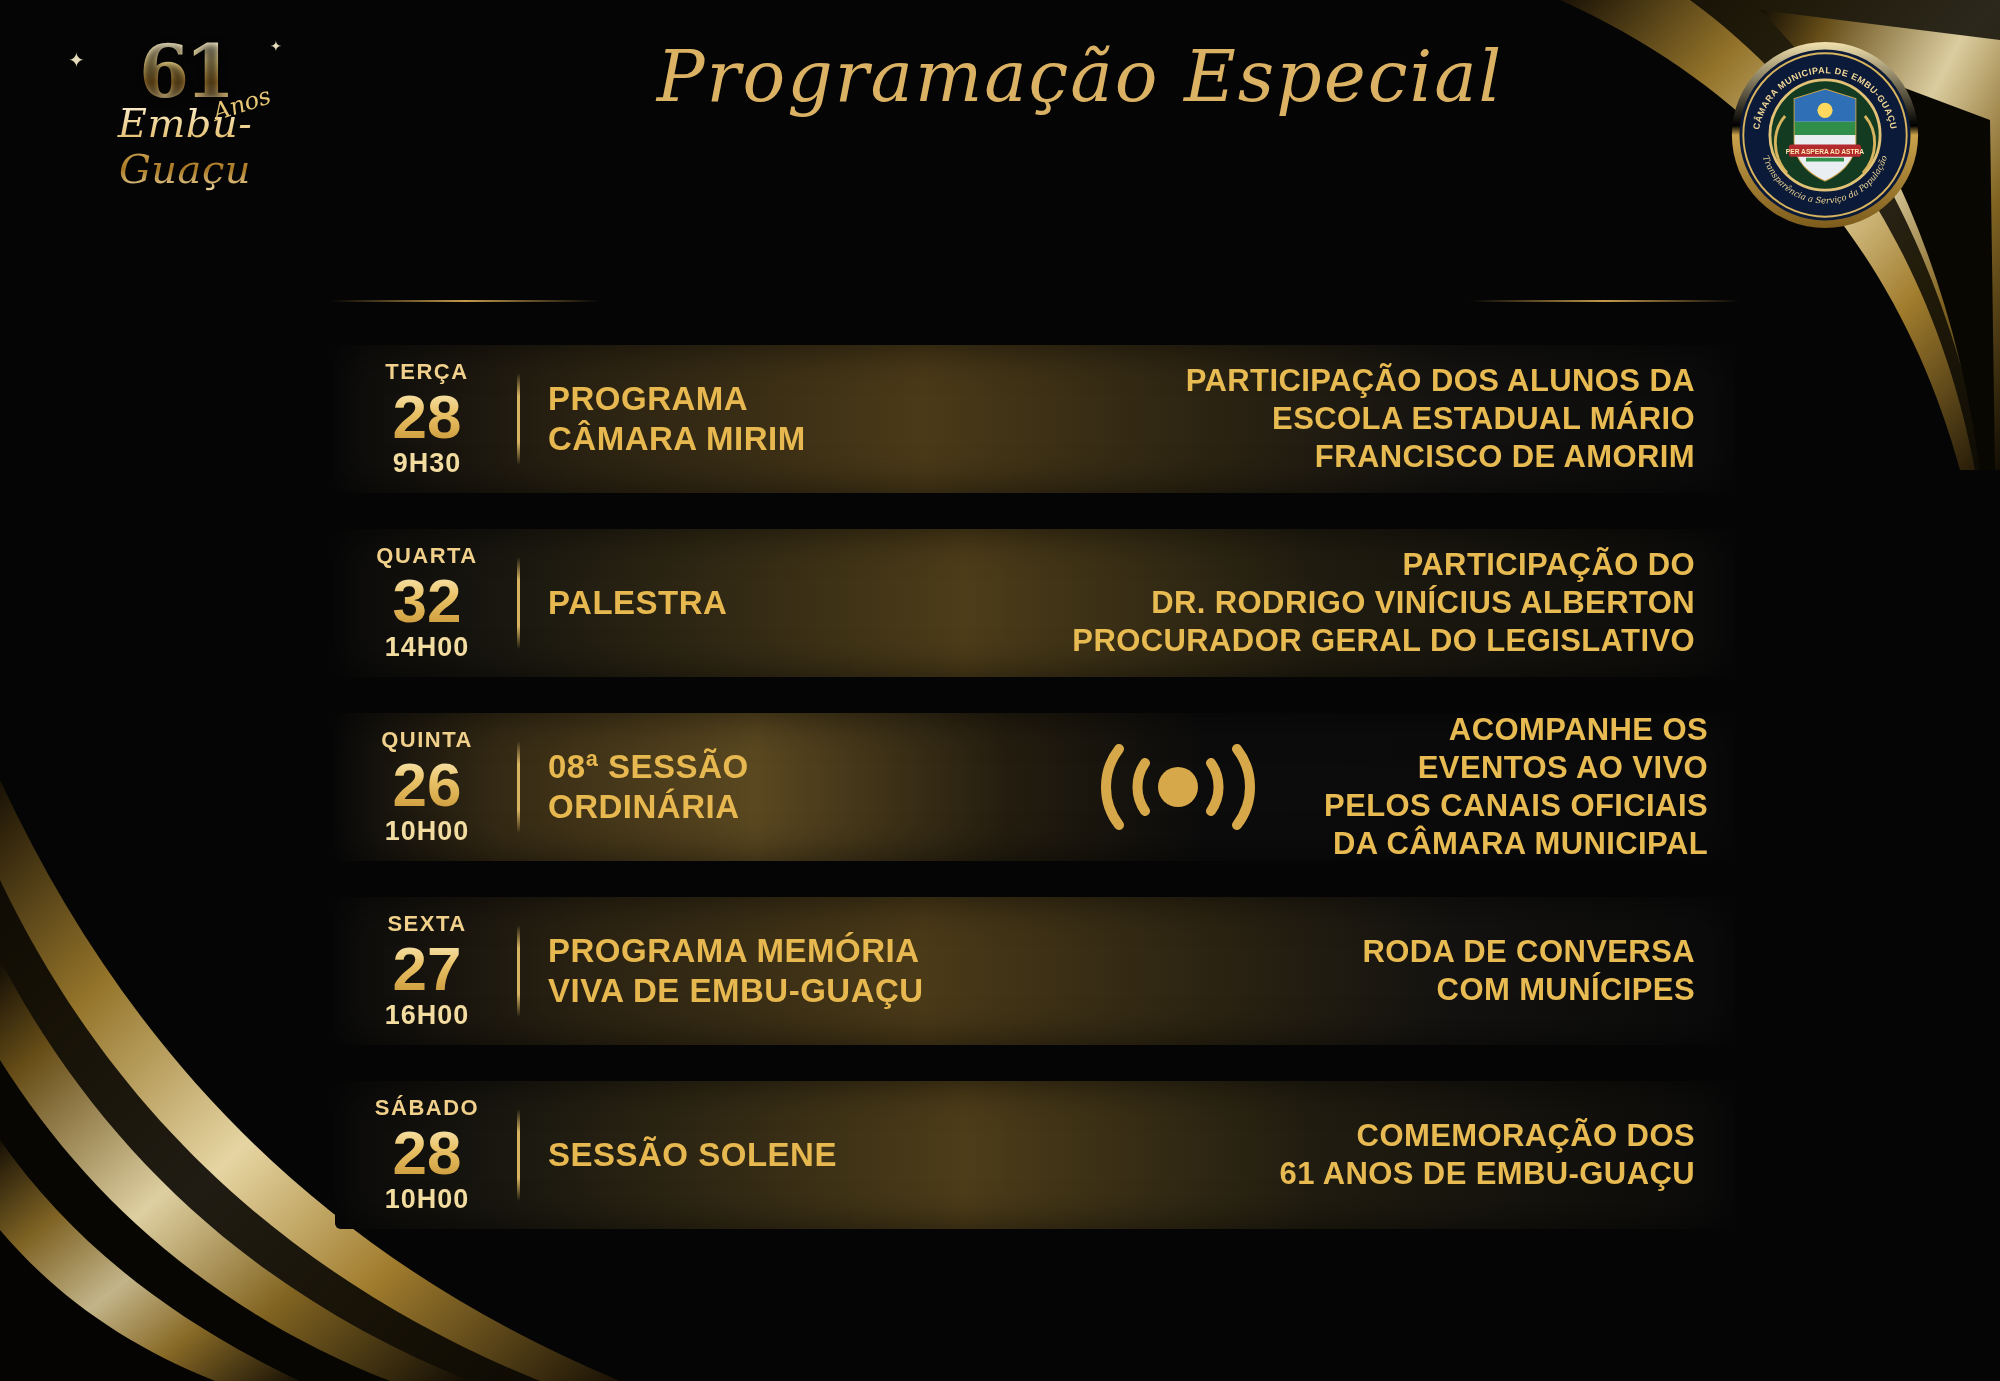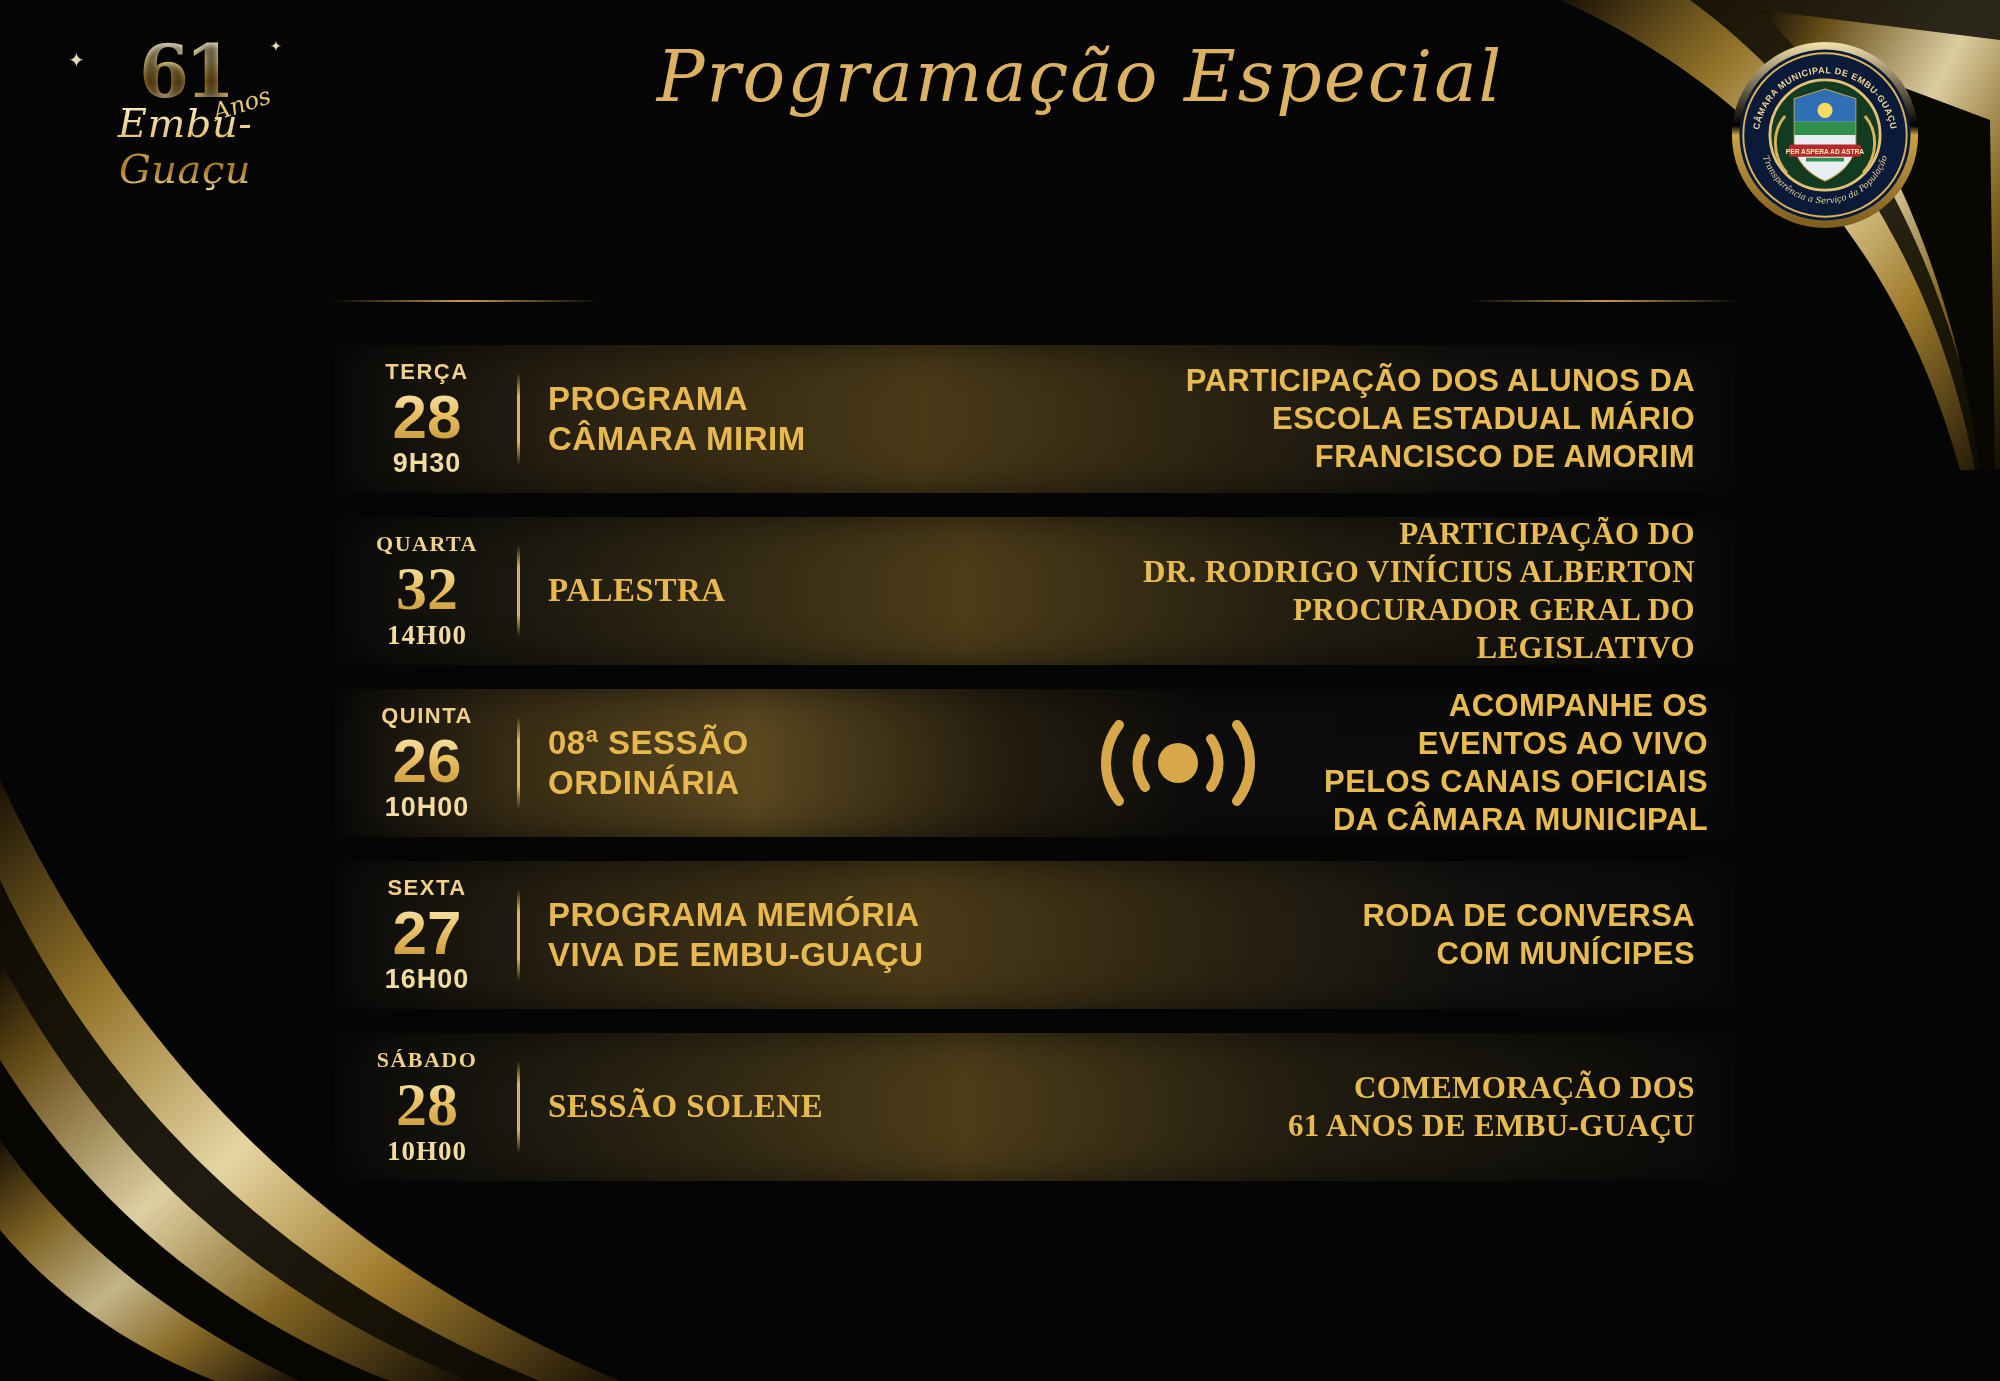--- a/index.html
+++ b/index.html
@@ -129,31 +129,30 @@
   
   .schedule {
     position: absolute;
     left: 335px;
     top: 345px;
     width: 1400px;
   }
   .row {
     position: relative;
     height: 148px;
-    margin-bottom: 24px;
+    margin-bottom: 36px;
     border-radius: 6px;
     display: flex;
     align-items: center;
     background: linear-gradient(90deg, #0b0b0b 0%, #2a2212 18%, #4a3a18 42%, #2c2412 62%, #131210 80%, #0a0a0a 100%);
     box-shadow: inset 0 0 40px rgba(0,0,0,0.6);
     overflow: hidden;
   }
   .row.alt {
     background: linear-gradient(90deg, #0a0a0a 0%, #1d1a10 15%, #4d3d19 45%, #201c10 70%, #0a0a0a 100%);
-    font-family: Liberation Serif, serif;
   }
   .row.sess {
     background: linear-gradient(90deg, #0b0b0b 0%, #352a14 12%, #5a4820 30%, #241d0f 48%, #0c0c0c 62%, #0a0a0a 100%);
   }
 
   .date-col {
     width: 160px;
     flex: 0 0 160px;
     text-align: center;
     color: #e6b94e;

